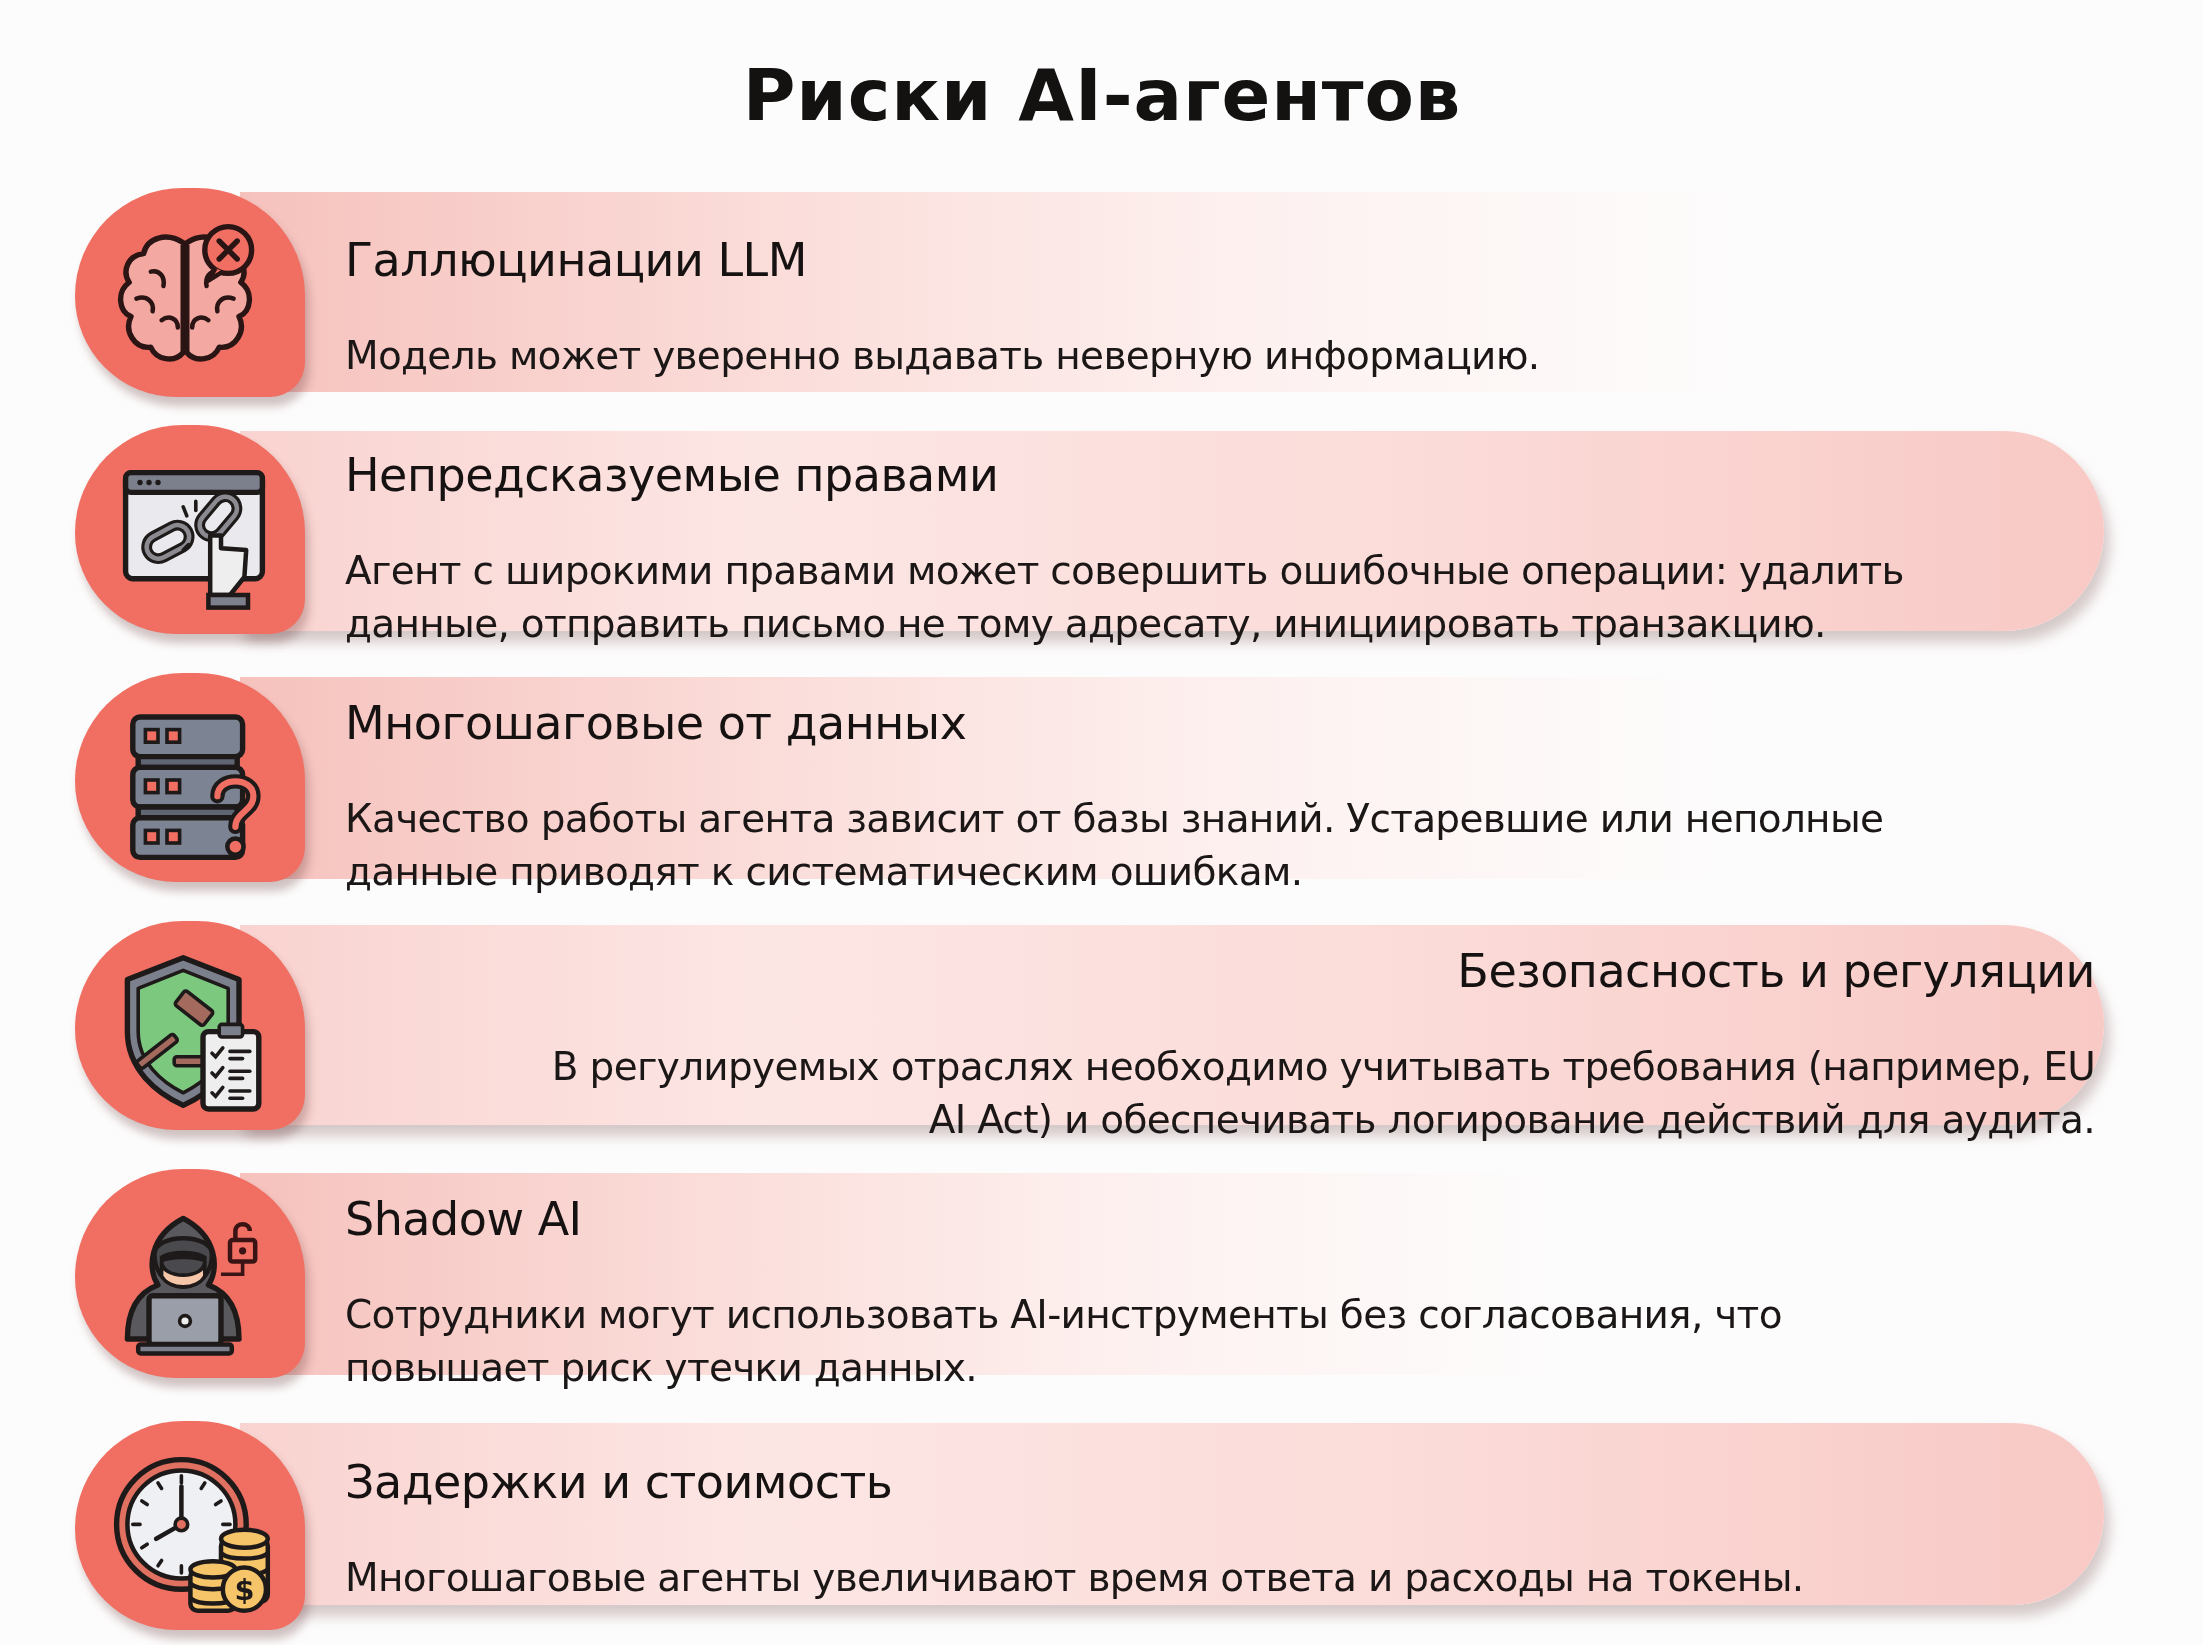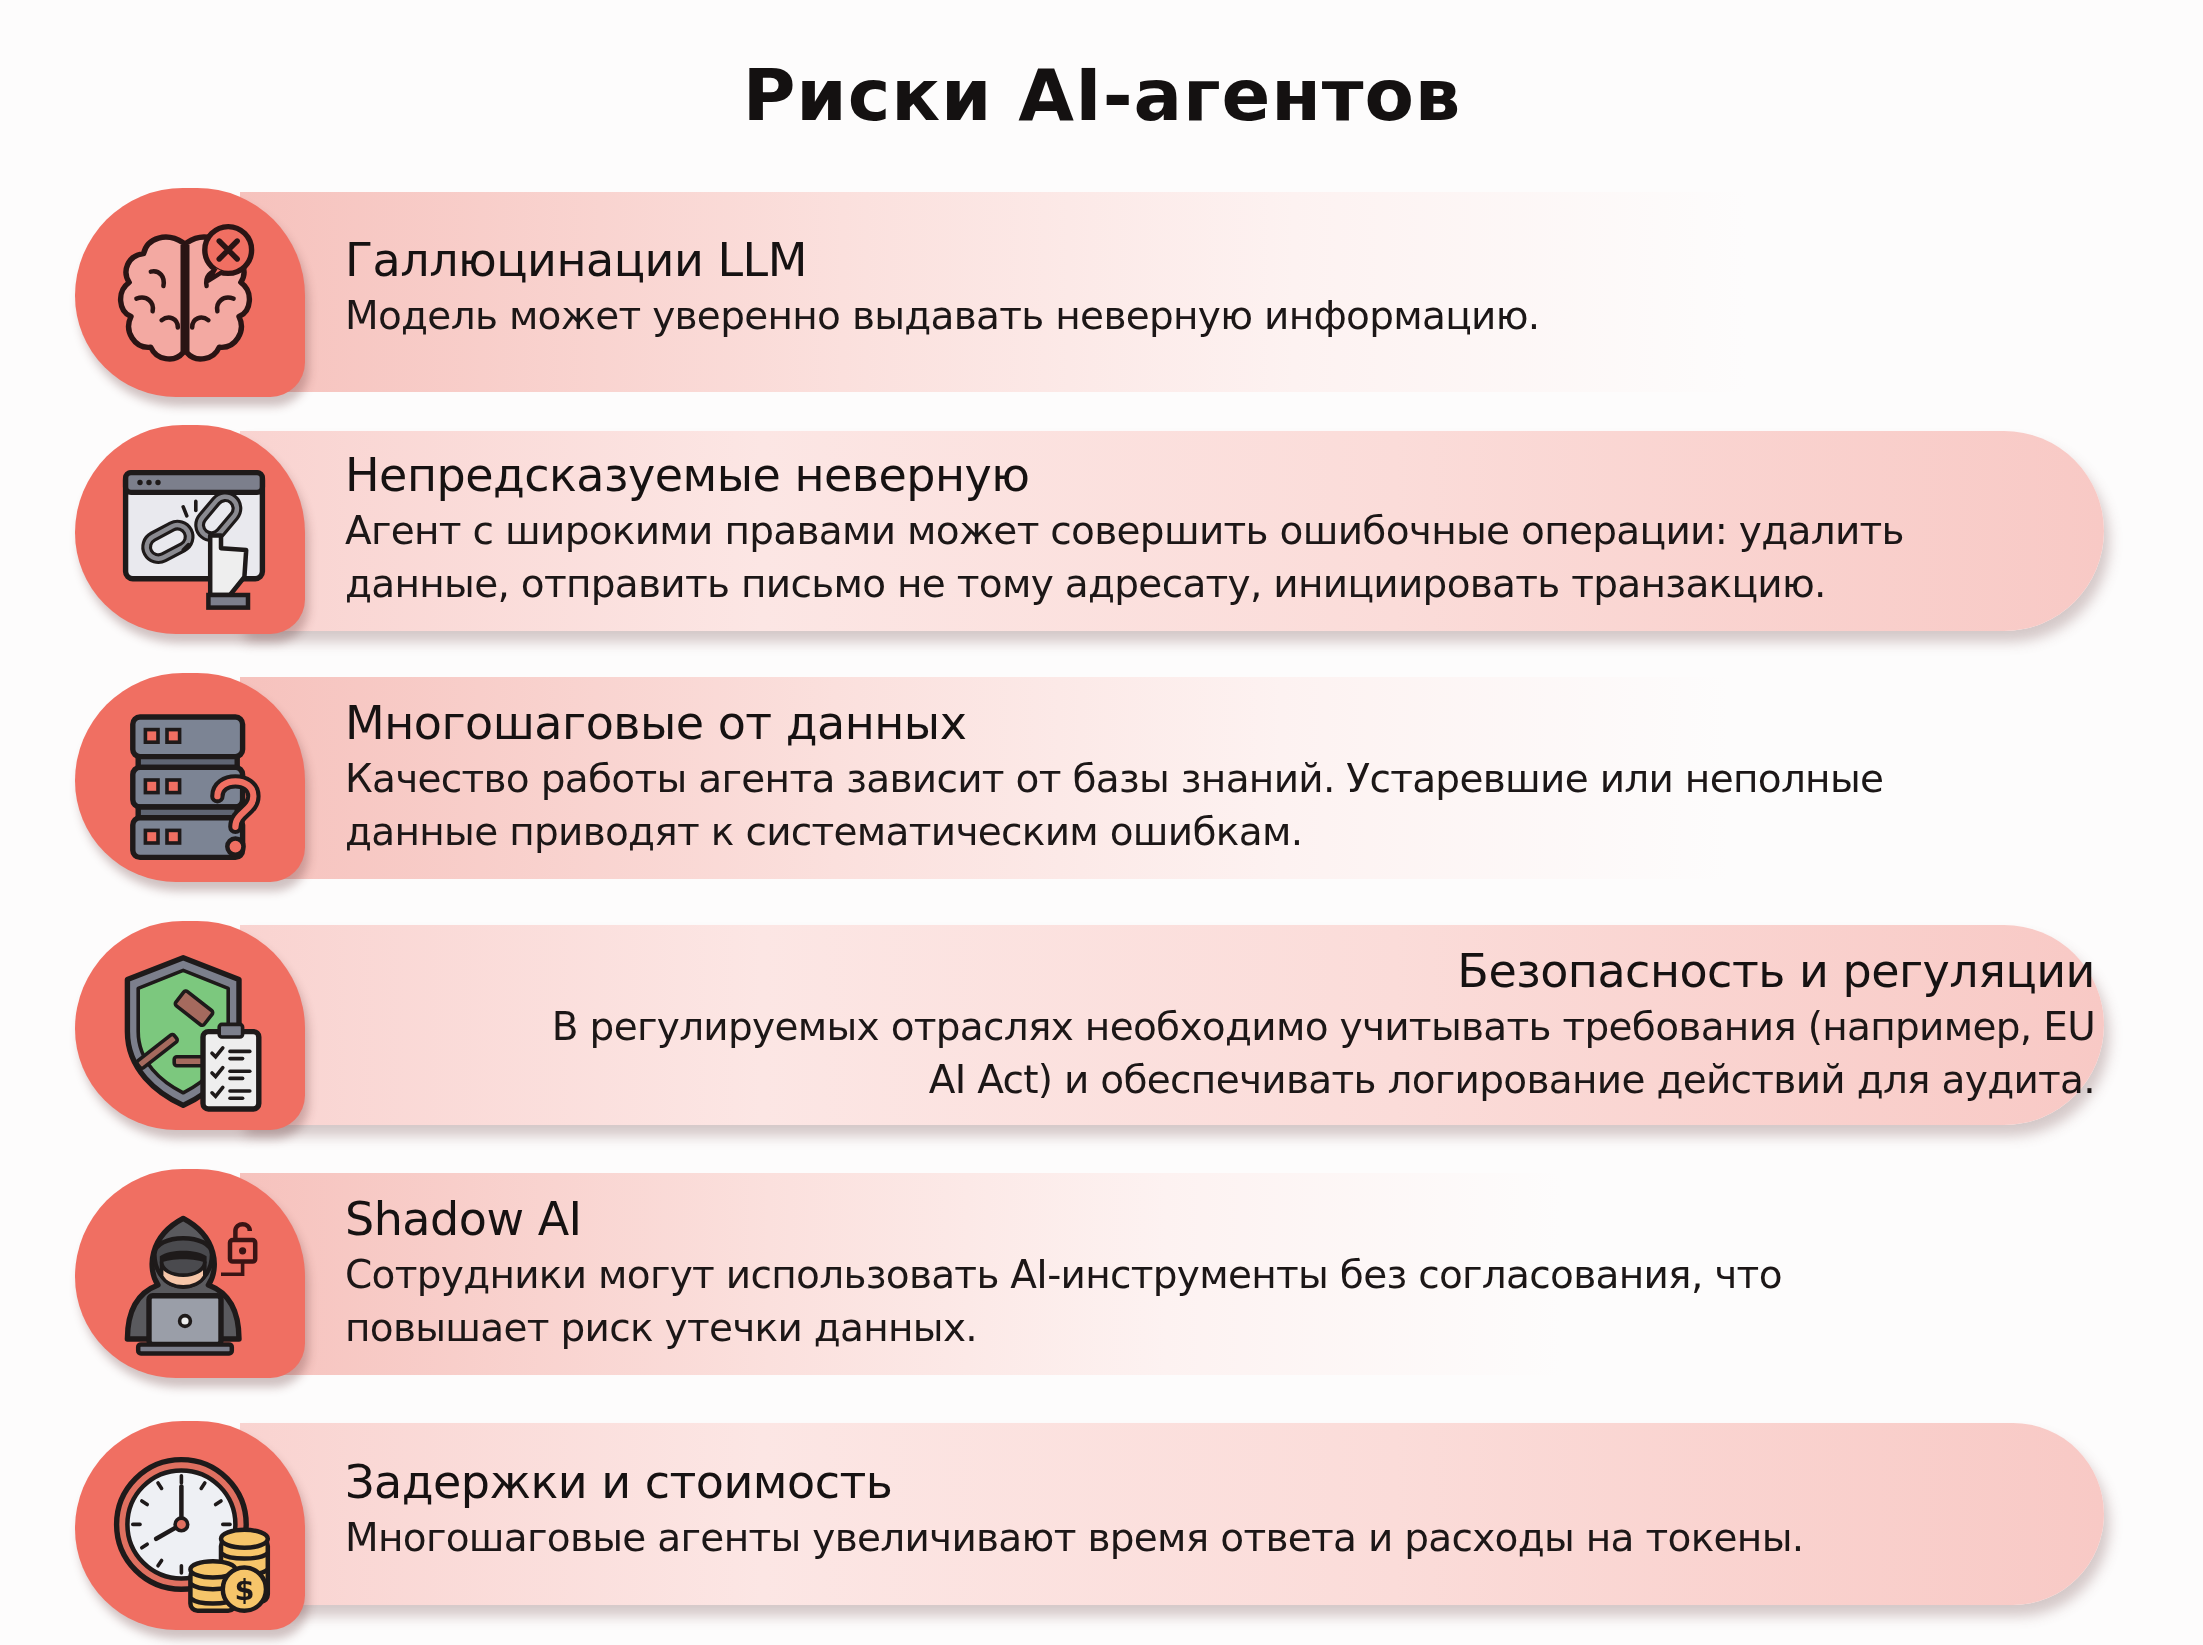--- a/index.html
+++ b/index.html
@@ -78,20 +78,21 @@
     white-space: nowrap;
   }
   .card-desc {
     font-family: "DejaVu Sans", sans-serif;
     font-weight: 400;
     font-size: 39px;
     line-height: 53px;
     letter-spacing: -0.7px;
     color: #1c1717;
     white-space: pre-line;
+    margin-top: 40px;
   }
 </style>
 </head>
 <body>
 
 <div class="page-title">Риски AI-агентов</div>
 
 <div class="risk-card" style="top:188px; width:2057px; height:216px;">
   <div class="card-bg fade" style="width:1506px; top:3.7px; height:200px;"></div>
   <div class="icon-blob">
@@ -135,21 +136,21 @@
       <g stroke="#1e1a1a" stroke-width="4" stroke-linecap="round">
         <path d="M98 72 L102 82"></path>
           <path d="M112 66 L112 76"></path>
           <path d="M98 120 L104 114"></path>
       </g>
       <path d="M128 104 L128 170 L150 170 L166 150 L168 120 L140 118 L140 104 Z" fill="#eeeeee" stroke="#1e1a1a" stroke-width="5" stroke-linejoin="round"></path>
       <rect x="126" y="170" width="44" height="14" fill="#7c7f8c" stroke="#1e1a1a" stroke-width="5"></rect>
     </svg>
   </div>
   <div class="card-text" style="top:22px;">
-    <div class="card-title">Непредсказуемые неверную</div>
+    <div class="card-title">Непредсказуемые правами</div>
     <div class="card-desc">Агент с широкими правами может совершить ошибочные операции: удалить
 данные, отправить письмо не тому адресату, инициировать транзакцию.</div>
   </div>
 </div>
 
 <div class="risk-card" style="top:673px; width:2057px; height:216px;">
   <div class="card-bg fade" style="width:1488px; top:3.7px; height:202px;"></div>
   <div class="icon-blob">
     <svg viewBox="0 0 200 200">
       <g stroke="#1e1a1a" stroke-width="6" stroke-linejoin="round">

